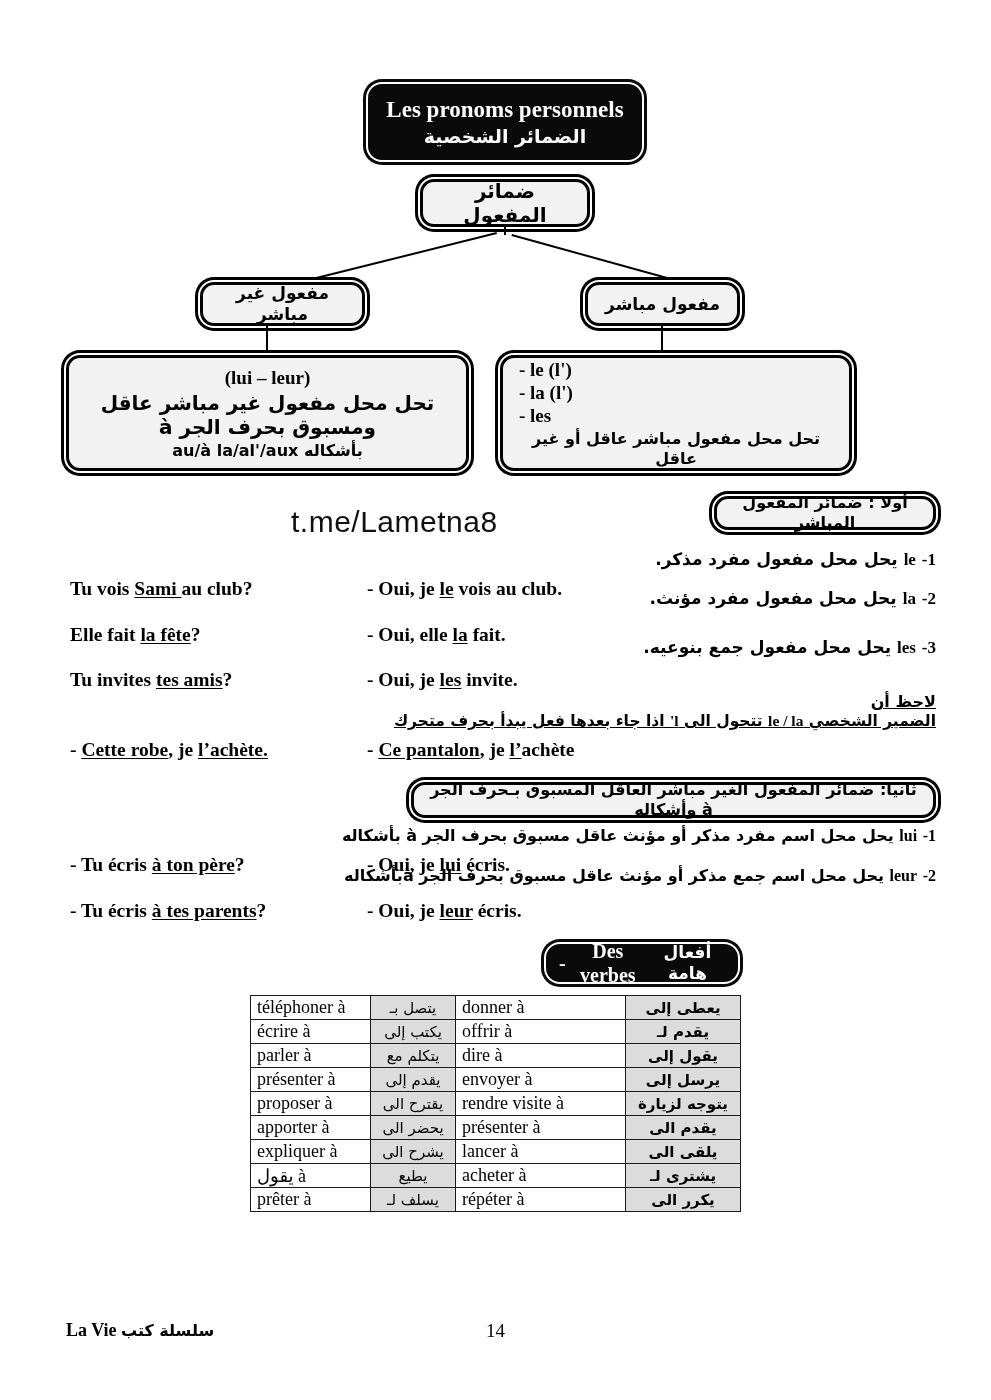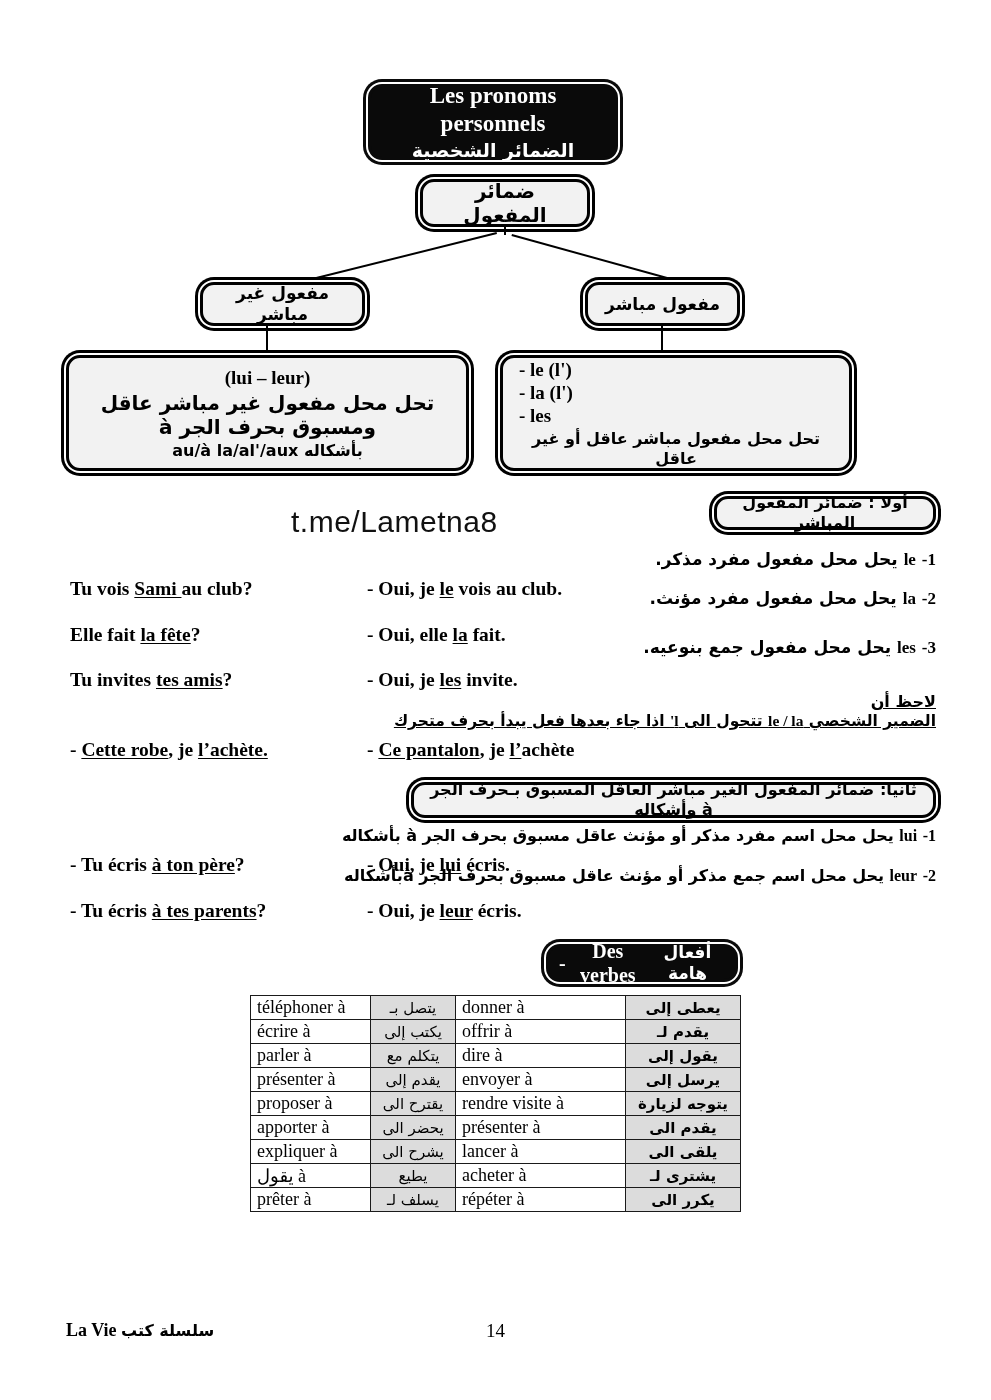--- a/index.html
+++ b/index.html
@@ -123,21 +123,21 @@
   #footer-page{
     position:absolute;left:0;top:0;width:991px;text-align:center;
     font-family:"Liberation Serif", serif;font-size:19px;
   }
 </style>
 </head>
 <body>
 
 <div class="page">
 
-  <div class="dbox black" style="left:368px;top:84px;width:250px;height:76px;">
+  <div class="dbox black" style="left:368px;top:84px;width:274px;height:76px;">
     <div class="inner">
       <div class="fr" style="font-size:23px;">Les pronoms personnels</div>
       <div class="ar" style="font-size:19px;margin-top:1px;">الضمائر الشخصية</div>
     </div>
   </div>
 
   <div class="dbox" style="left:420px;top:179px;width:170px;height:48px;">
     <div class="inner ar" style="font-size:20px;">ضمائر المفعول</div>
   </div>
 

